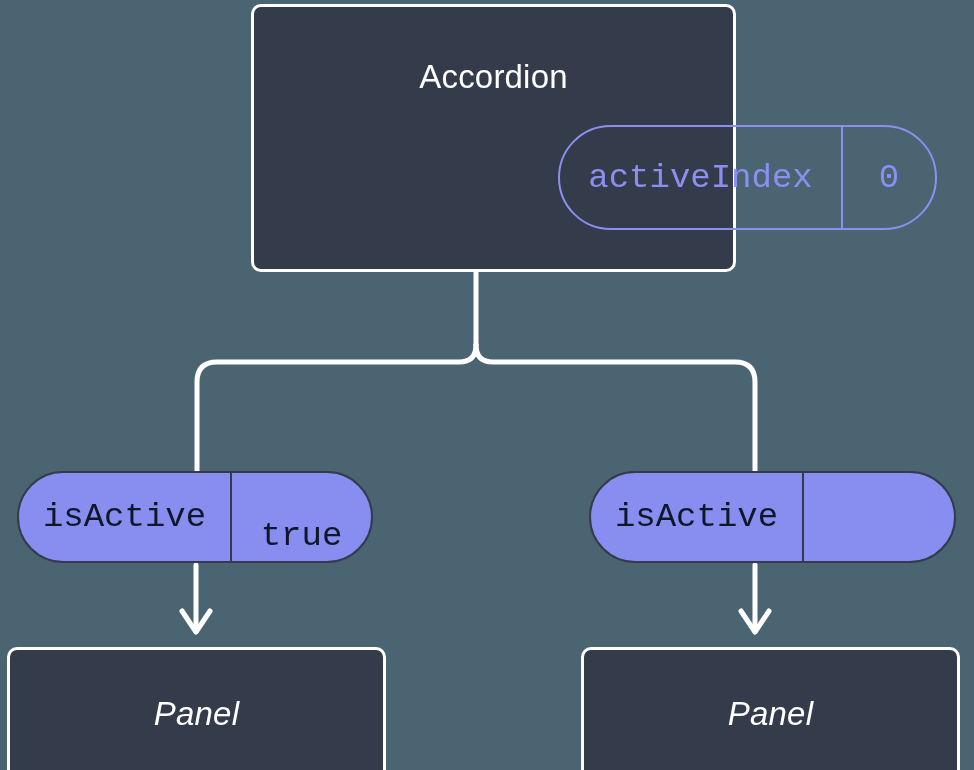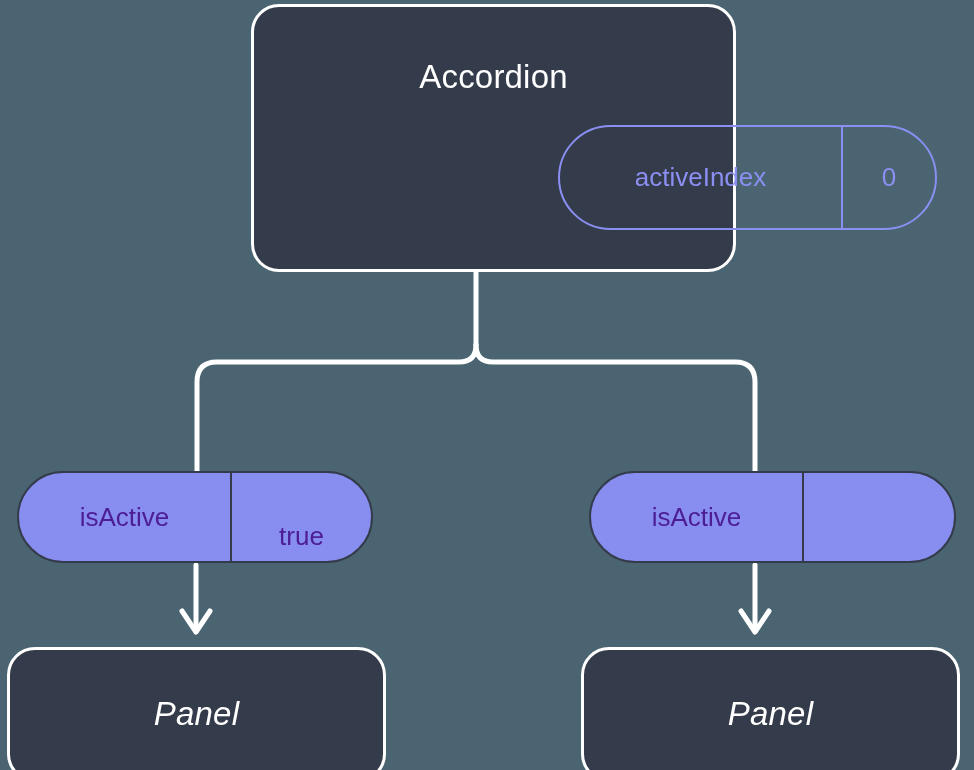--- a/index.html
+++ b/index.html
@@ -26,21 +26,21 @@
     width: 974px;
     height: 770px;
     pointer-events: none;
   }
 
   
   .node-box {
     position: absolute;
     background: #343b4a;
     border: 3px solid #ffffff;
-    border-radius: 28px;
+    border-radius: 10px;
     box-sizing: border-box;
   }
   .node-title {
     position: absolute;
     left: 0;
     right: 0;
     text-align: center;
     color: #ffffff;
     font-size: 33px;
     font-weight: 500;
@@ -76,23 +76,24 @@
     align-items: stretch;
     border-radius: 999px;
     box-sizing: border-box;
     overflow: hidden;
   }
   .pill-key, .pill-val {
     display: flex;
     align-items: center;
     justify-content: center;
     box-sizing: border-box;
-    font-size: 26px;
+    font-size: 34px;
     font-weight: 400;
     white-space: nowrap;
+    font-family: Liberation Mono, monospace;
   }
 
   
   #state-pill {
     left: 304px;
     top: 118px;
     width: 379px;
     height: 105px;
     border: 2px solid #8b8ff2;
     background: transparent;
@@ -109,21 +110,21 @@
 
   
   .pill-filled {
     top: 471px;
     height: 92px;
     background: #888df0;
     border: 2px solid #343b4a;
   }
   .pill-filled .pill-key,
   .pill-filled .pill-val {
-    color: #4c1d95;
+    color: #0f172a;
   }
   .pill-filled .pill-key {
     border-right: 2px solid #343b4a;
   }
 
   #pill-true {
     left: 17px;
     width: 356px;
   }
   #pill-true .pill-key { flex: 0 0 213px; }

